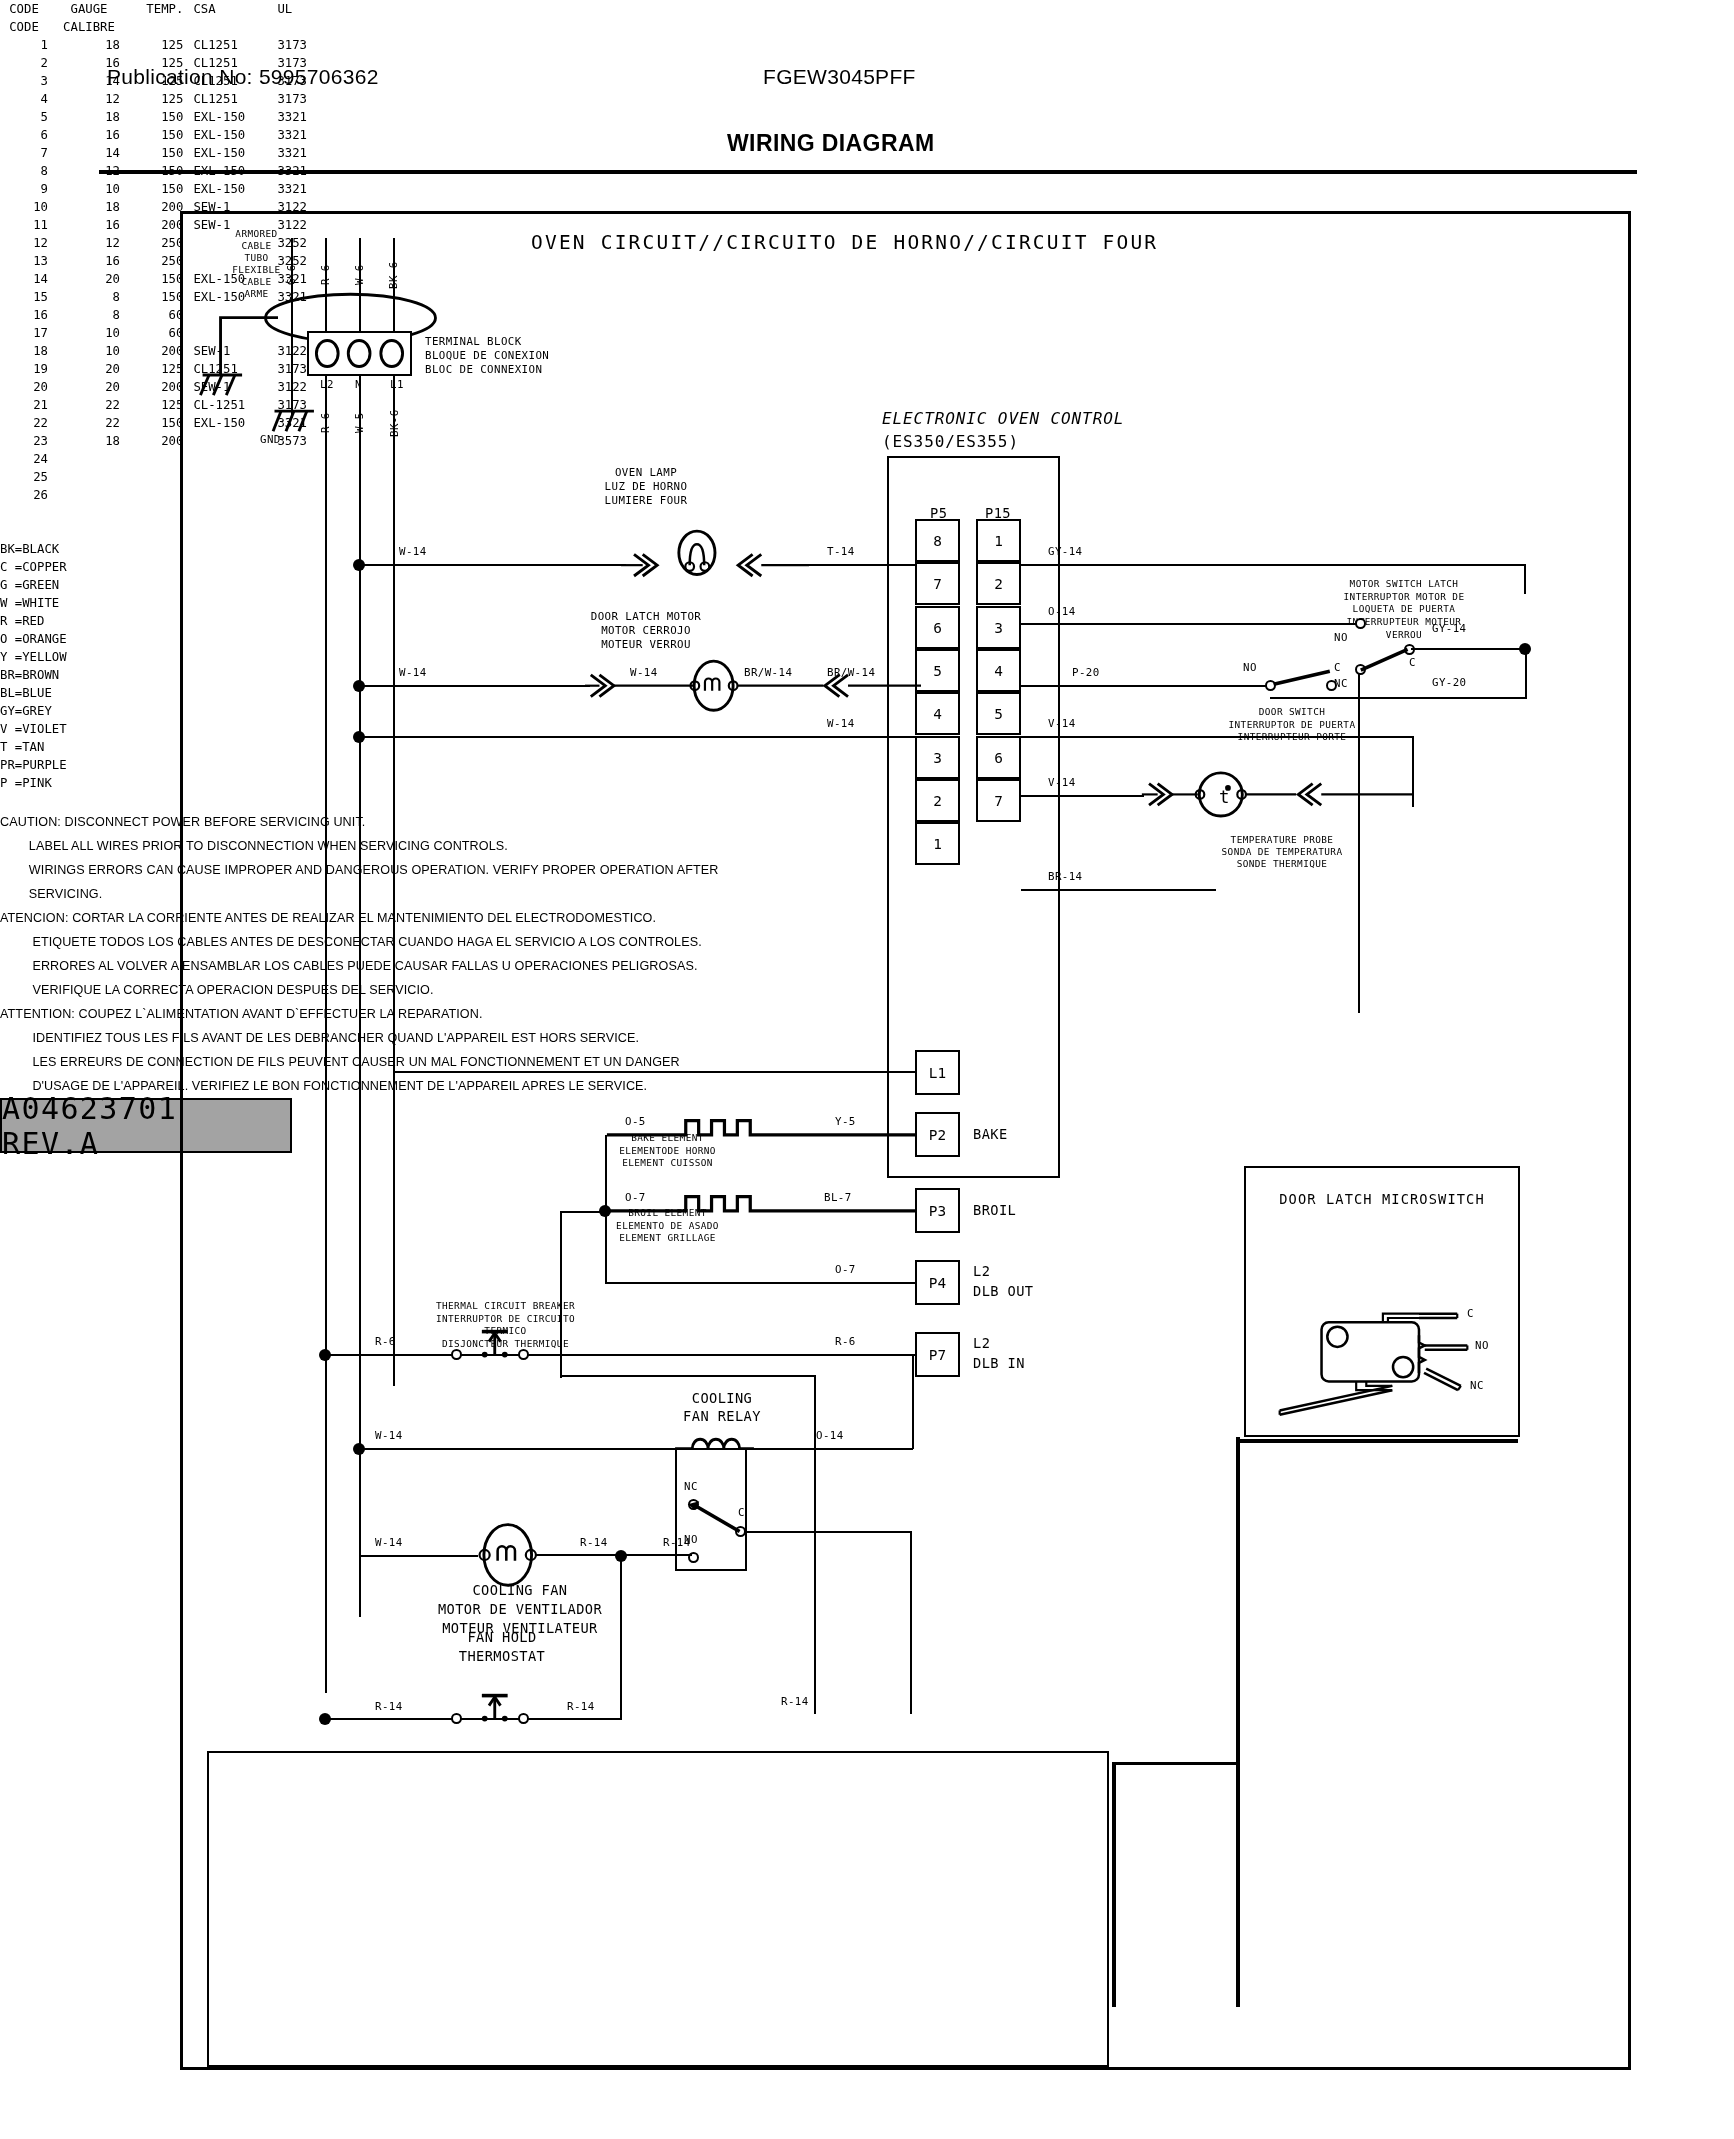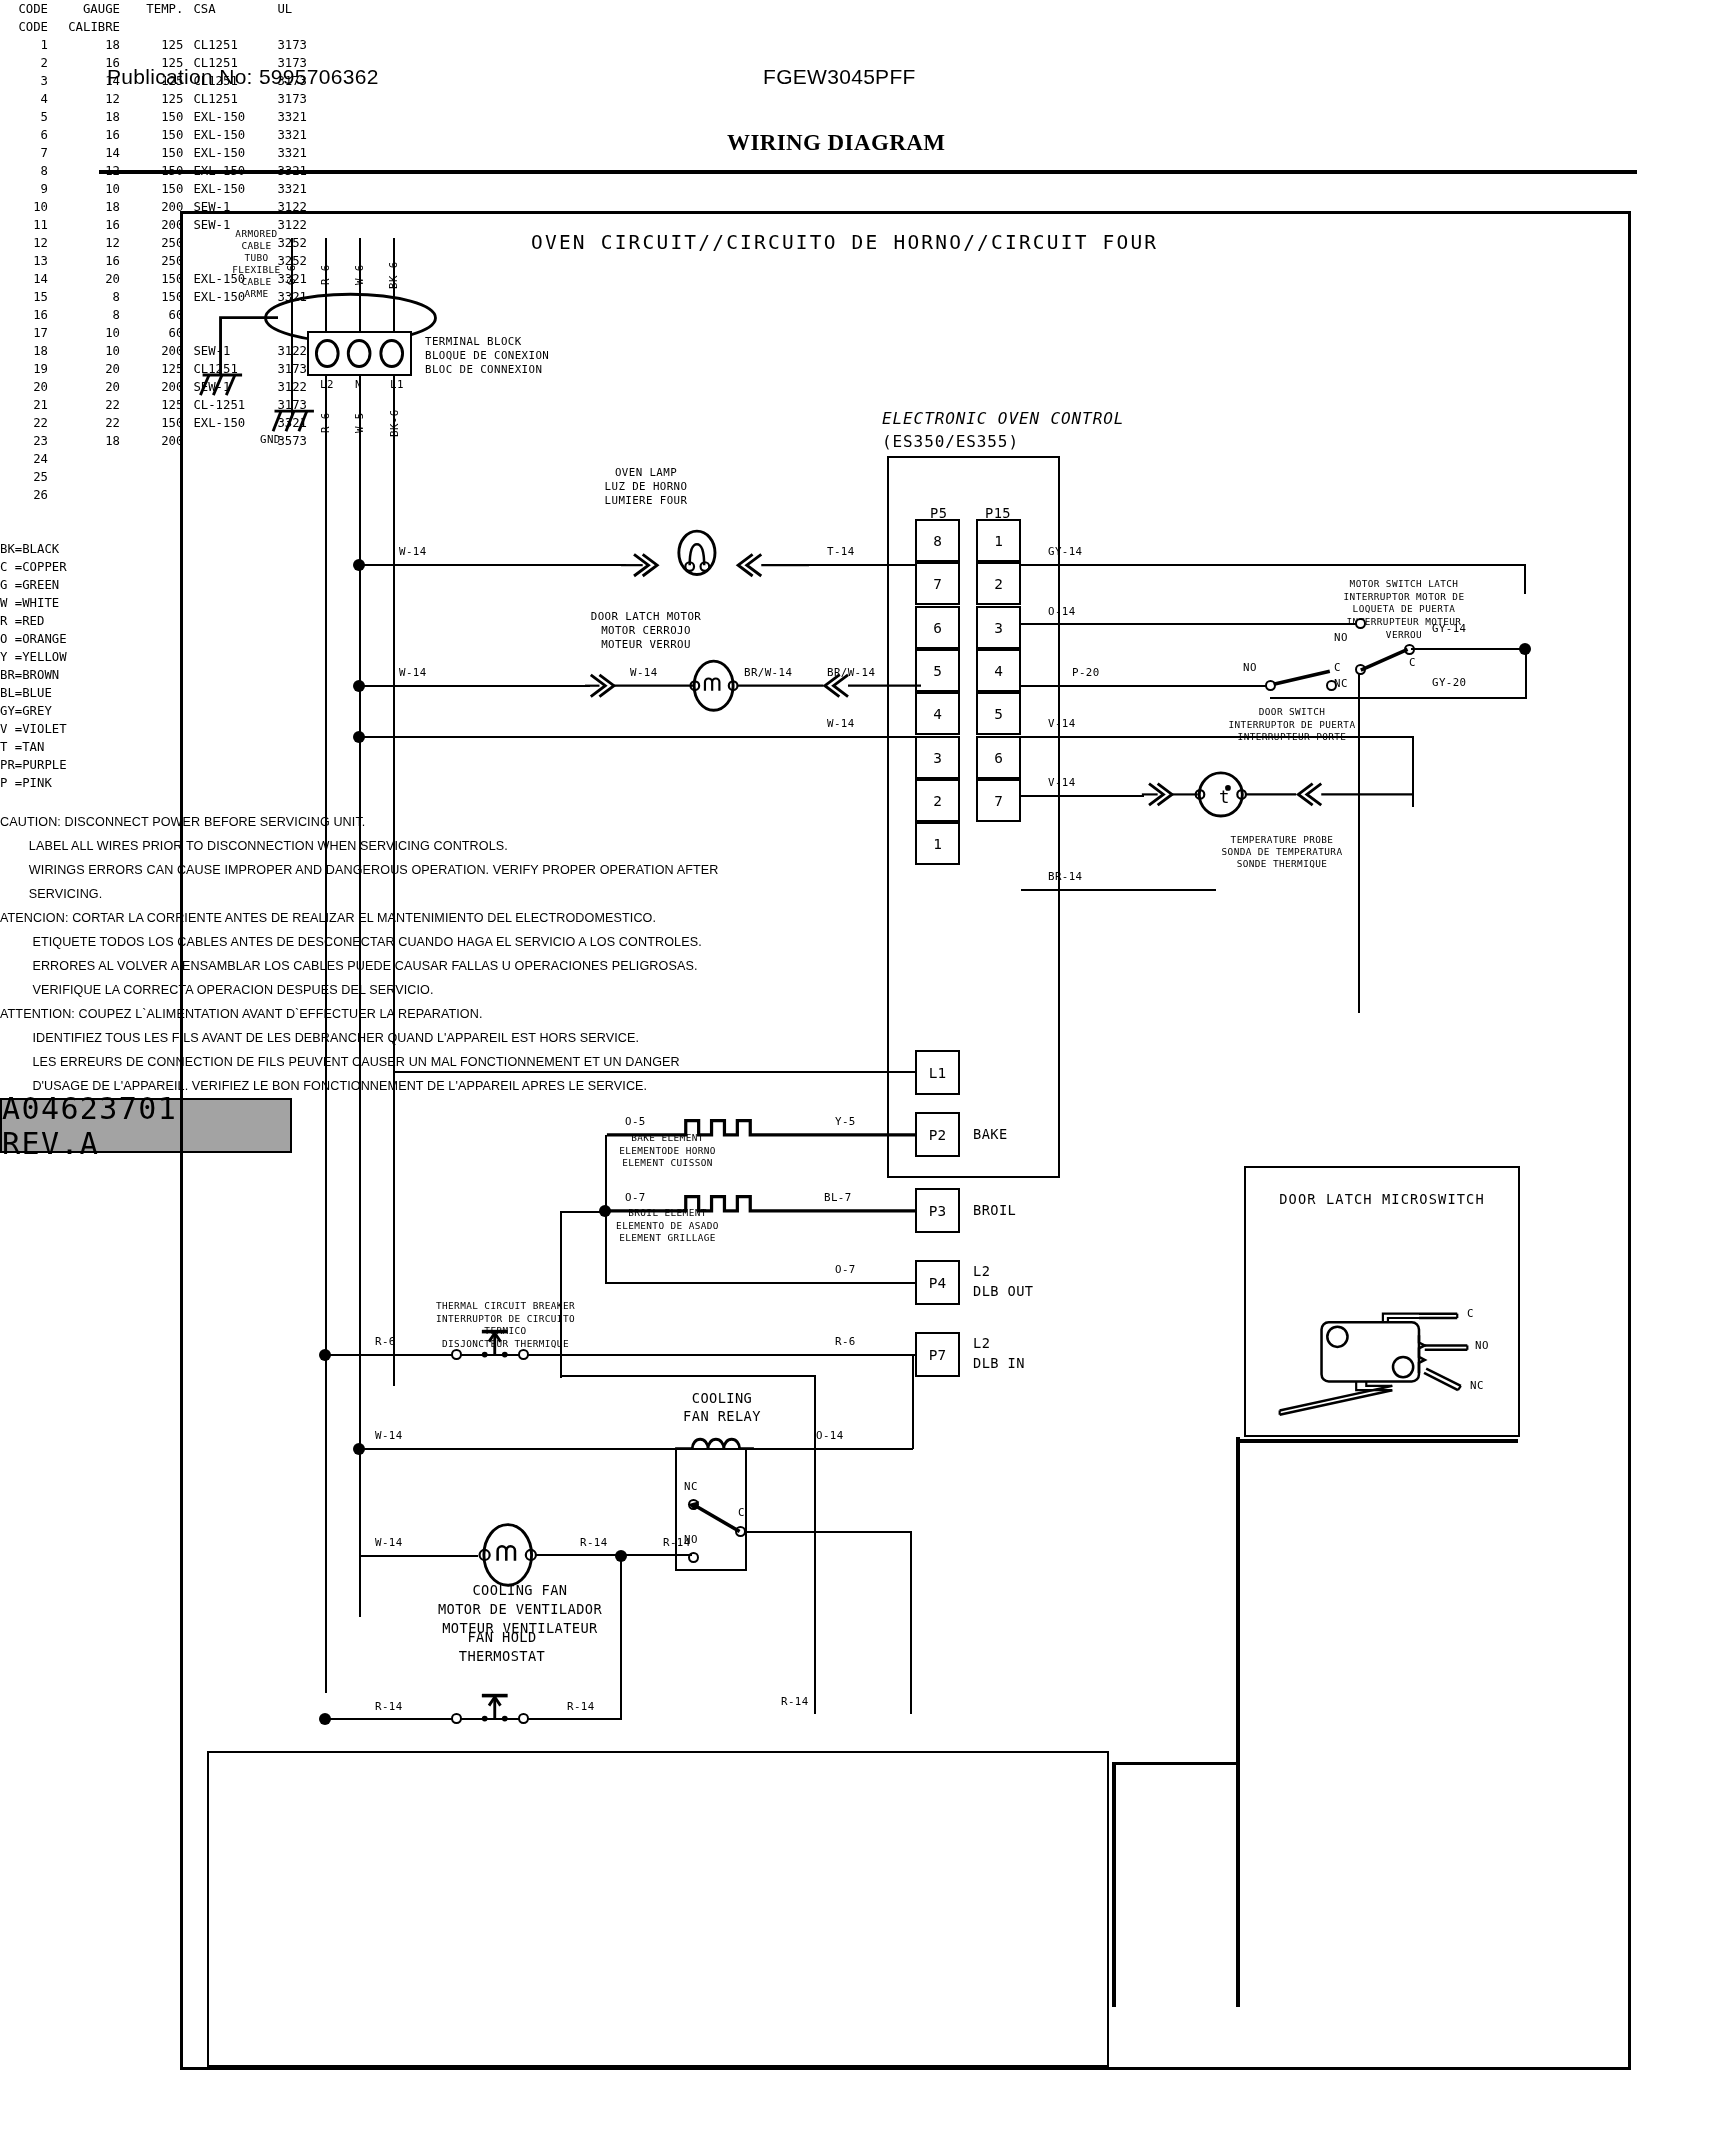--- a/index.html
+++ b/index.html
@@ -2,21 +2,21 @@
 <html style="font-size:11.6px"><head>
 <meta charset="utf-8">
 <style>
   html,body{margin:0;padding:0;background:#fff;}
   body{width:1735px;height:2140px;position:relative;
        font-family:"DejaVu Sans Mono","Liberation Mono",monospace;color:#000;}
   .abs{position:absolute;}
   
   #hdr-pub{left:107px;top:65px;font-family:"Liberation Sans",sans-serif;font-size:21px;letter-spacing:0.3px;}
   #hdr-model{left:763px;top:65px;font-family:"Liberation Sans",sans-serif;font-size:21px;letter-spacing:0.3px;}
-  #hdr-title{left:727px;top:130px;font-family:Liberation Serif, serif;font-size:23px;font-weight:bold;letter-spacing:0.4px;}
+  #hdr-title{left:727px;top:130px;font-family:Liberation Sans, sans-serif;font-size:23px;font-weight:bold;letter-spacing:0.4px;}
   #hdr-rule{left:99px;top:170px;width:1538px;height:3.6px;background:#000;}
   
   #frame{left:180px;top:211px;width:1451px;height:1859px;border:3.6px solid #000;box-sizing:border-box;}
   
   .w{position:absolute;background:#000;}          
   .hw{height:2.2px;}
   .vw{width:2.2px;}
   .lbl{position:absolute;font-size:13.7px;white-space:nowrap;letter-spacing:0.4px;line-height:1.28;}
   .lbl.c{text-align:center;}
   .lbl.s{font-size:10.8px;}
@@ -32,21 +32,21 @@
        display:flex;align-items:center;justify-content:center;font-size:14.4px;}
   svg{position:absolute;overflow:visible;}
   
   #codetbl{left:1244px;top:1444px;font-size:12.3px;line-height:18px;}
   #codetbl .r{display:flex;white-space:pre;}
   #codetbl .c0{width:48px;text-align:right;padding-right:10px;}
   #codetbl .c1{width:62px;text-align:right;padding-right:14.4px;}
   #codetbl .c2{width:49px;text-align:right;padding-right:10px;}
   #codetbl .c3{width:84px;}
   #codetbl .c4{width:51px;}
-  #codetbl .hrow .c0,#codetbl .hrow .c1{text-align:right;}
+  #codetbl .hrow .c0,#codetbl .hrow .c1{text-align:center;}
   #colorcode{left:1121px;top:1767px;font-size:12.3px;line-height:18px;white-space:pre;}
   #caution{left:214px;top:1764px;font-size:12.6px;line-height:24px;font-family:"Liberation Sans",sans-serif;
            letter-spacing:0.1px;white-space:pre;}
   #revno{left:1219px;top:2004px;width:292px;height:55px;border:2.9px solid #000;box-sizing:border-box;
          background:#a3a3a3;display:flex;align-items:center;justify-content:center;
          font-size:30px;letter-spacing:1.4px;}
 </style>
 </head>
 <body>
 

